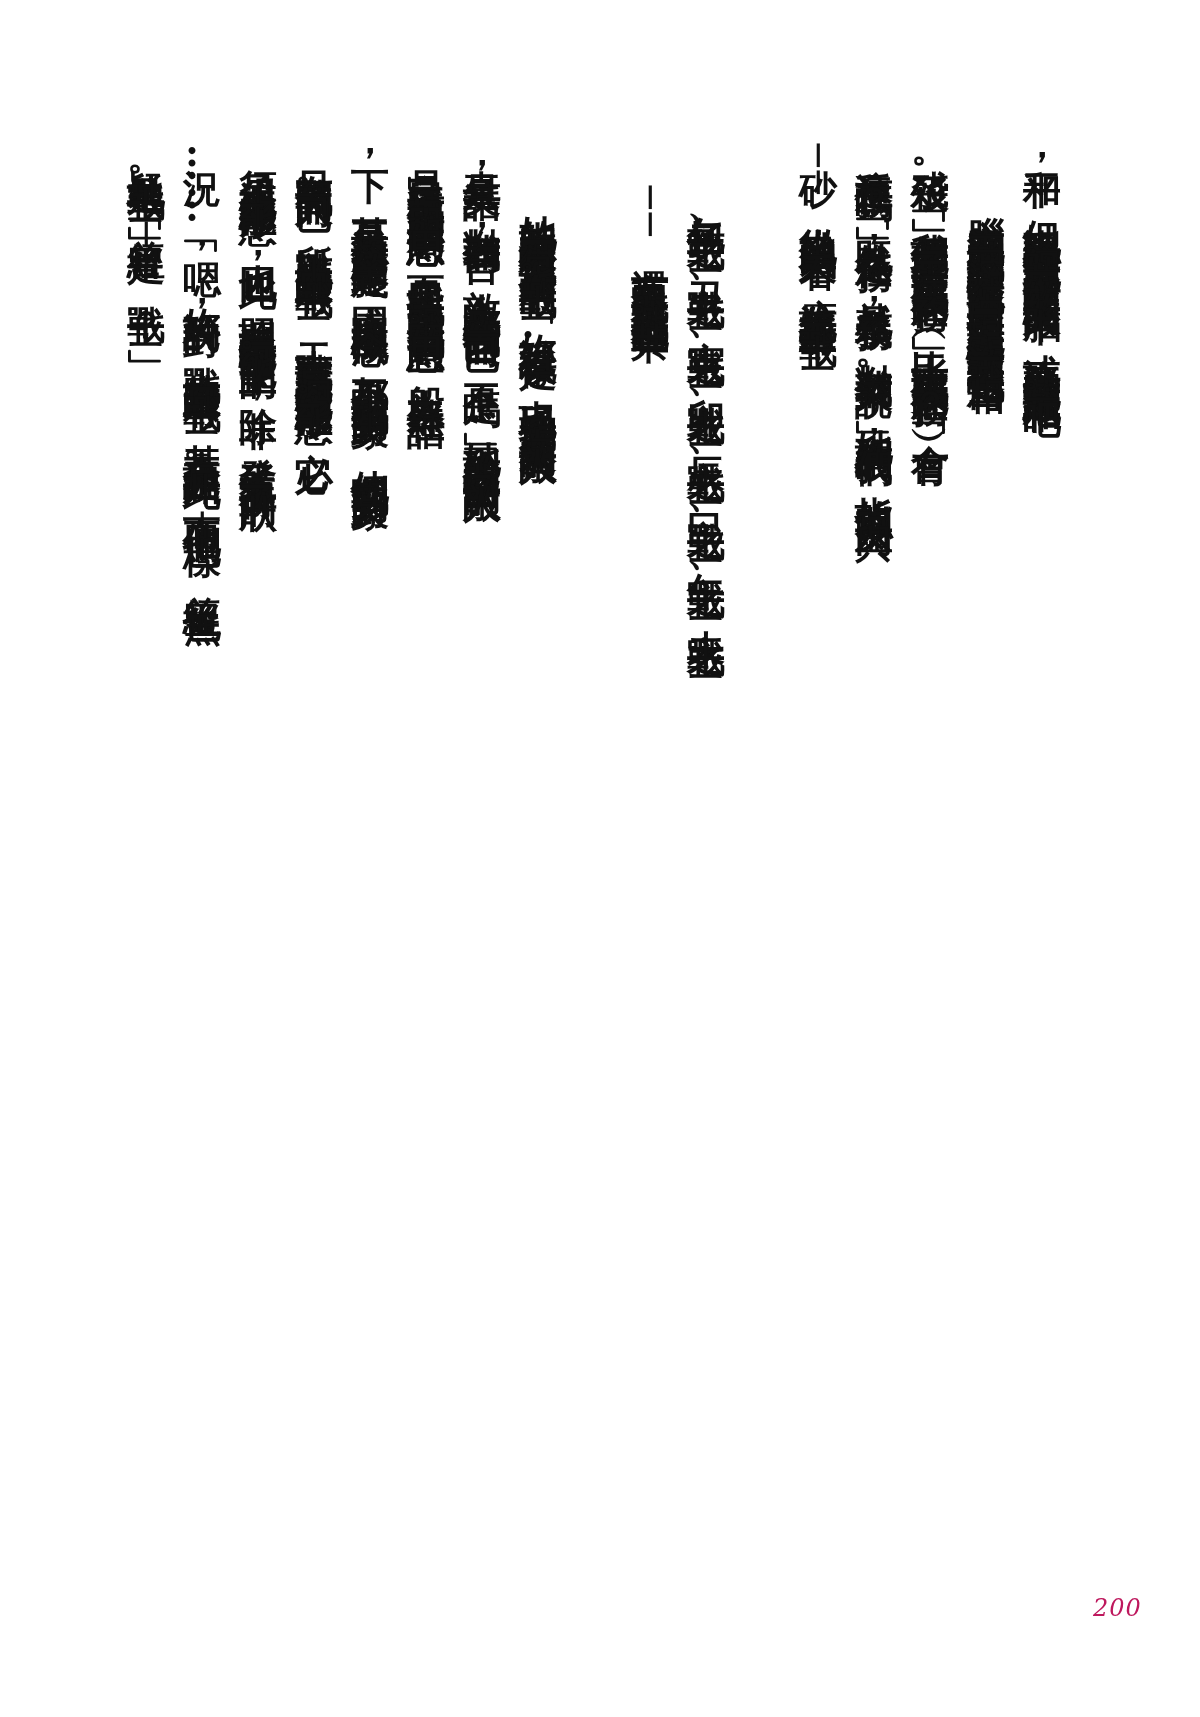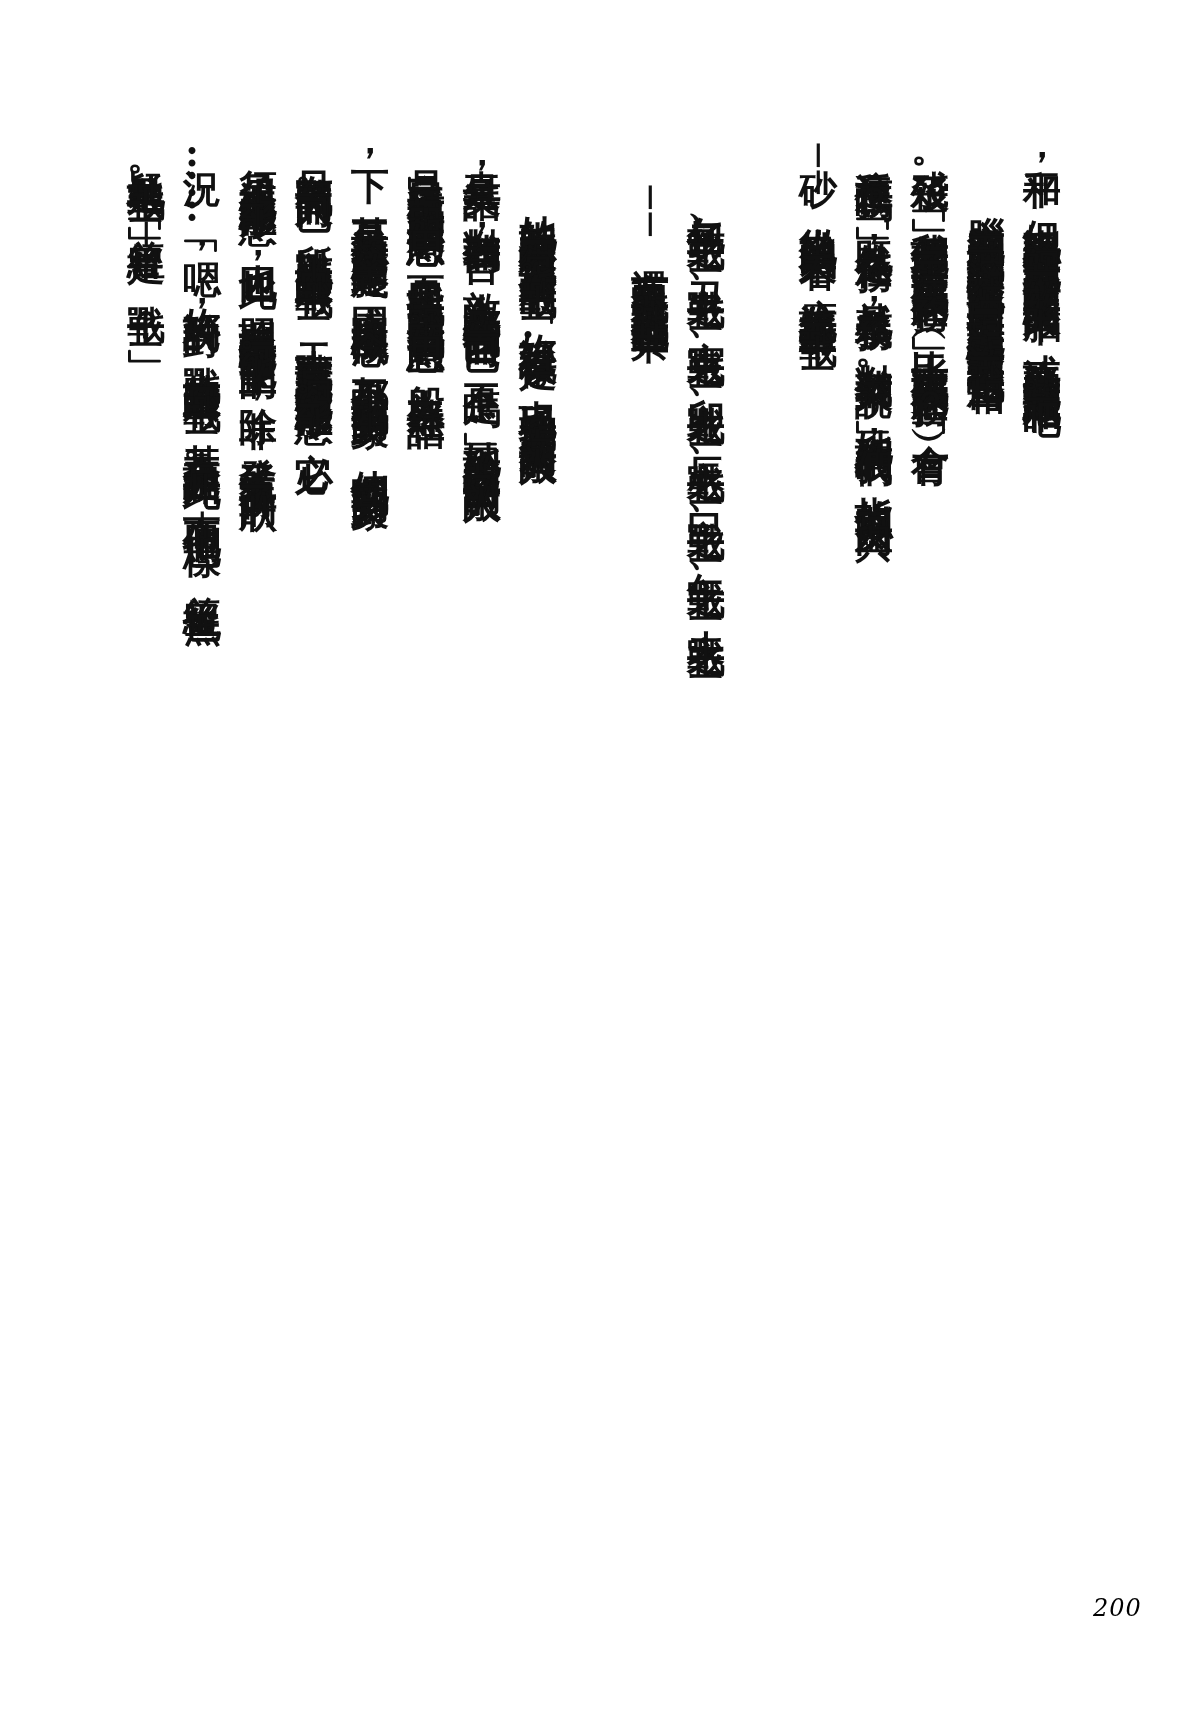--- a/index.html
+++ b/index.html
@@ -45,21 +45,21 @@
     display: block;
     width: 56px;
   }
   .page-number {
     position: absolute;
     left: 1093px;
     top: 1594px;
     font-family: "DejaVu Serif", serif;
     font-size: 24px;
     font-style: italic;
-    color: #000000;
+    color: #be185d;
     letter-spacing: 1px;
   }
 </style>
 </head>
 <body>
 
 <div class="page">
   <div class="text-block">
     <span class="col">和平，但她認為眼前這個跟她有著切不斷的孽緣的女人腦中，或許真的充滿著悠哉地和平吧。</span>
     <span class="col indent">腦內充滿和平的戰士繼續說道「大戰必須中止的理由是因為現在沒有閒情逸致讓十二戰士自相</span>

